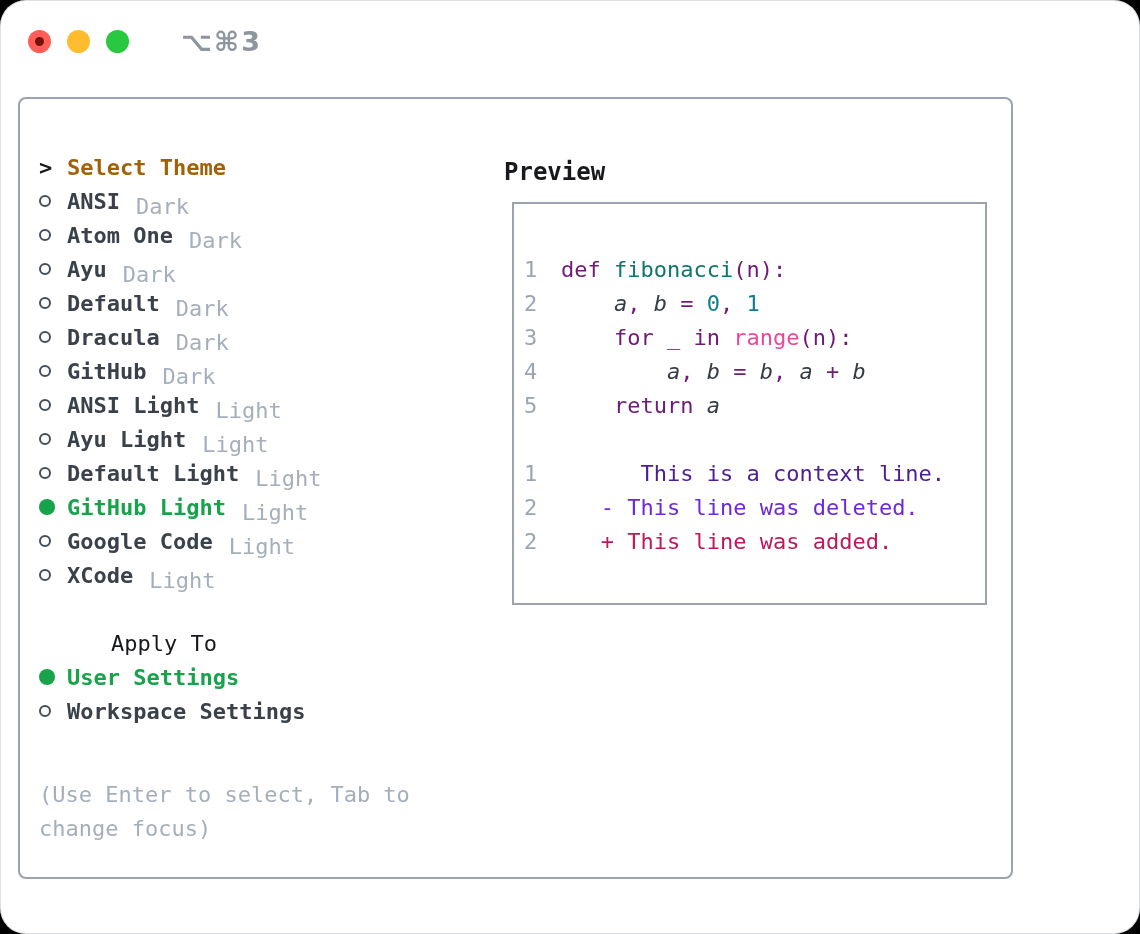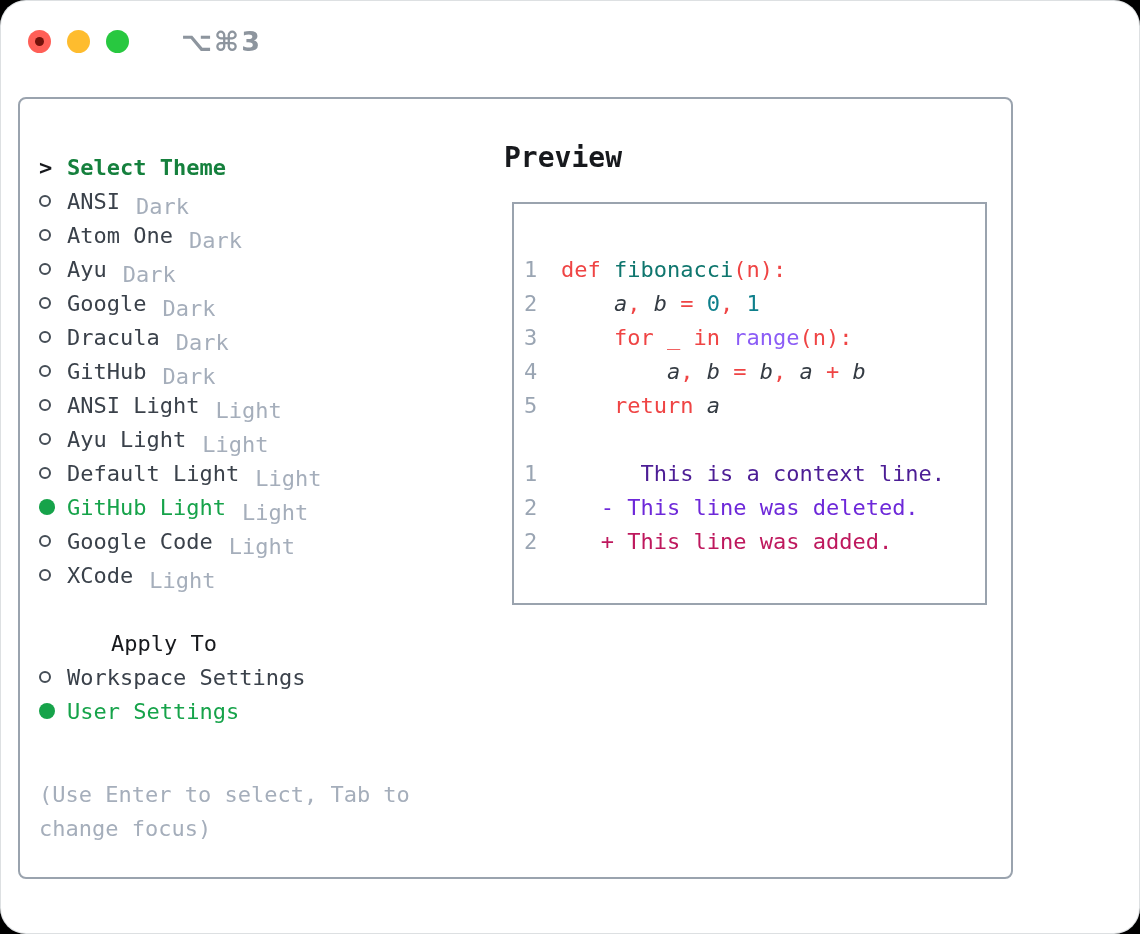--- a/index.html
+++ b/index.html
@@ -23,38 +23,38 @@
   .panel { position:absolute; left:18px; top:97px; width:995px; height:782px;
            border:2px solid #9aa3ae; border-radius:8px; background:#fff; }
   
   .left-col { position:absolute; left:19px; top:51px; }
   .row { display:flex; align-items:center; height:34px; font-size:22px; }
   .row.blank { height:34px; }
   .bullet { width:28px; display:flex; align-items:center; flex:none; }
   .prompt-glyph { font-weight:bold; color:#17191d; font-size:22px; }
   .circle { width:12px; height:12px; border:2px solid #454d56; border-radius:50%; display:inline-block; }
   .circle.filled { width:16px; height:16px; border:none; background:#16a34a; }
-  .header-label { font-weight:bold; color:#15803d; }
+  .header-label { font-weight:bold; color:#a16207; }
   .subheader-label { color:#17191d;margin-left:44px; }
-  .label { color:#3a414a; }
+  .label { color:#3a414a;font-weight:bold; }
   .option.selected .label { color:#16a34a; }
   .tag { color:#a5aebb; margin-left:16px;margin-top:11px; }
   .help { margin-top:16px; width:430px; font-size:22px; line-height:34px; color:#a5aebb; }
   
-  .preview-title { position:absolute; left:484px; top:42px; height:34px; line-height:34px;
-                   font-size:28px; font-weight:bold; color:#17191d; }
+  .preview-title { position:absolute; left:484px; top:56px; height:34px; line-height:34px;
+                   font-size:24px; font-weight:bold; color:#17191d; }
   .preview-box { position:absolute; left:492px; top:103px; width:475px; height:403px;
                  border:2px solid #9aa3ae; background:#fff; padding:49px 0 0 10px; }
   .line { display:flex; height:34px; line-height:34px; font-size:22px; }
   .gutter { width:37px; flex:none; color:#9aa5b3; }
   .code, .diff-text { white-space:pre; }
-  .s-plain   { color:#ef4444; }
+  .s-plain   { color:#701a75; }
   .s-func    { color:#0f766e; }
   .s-num     { color:#0e7f8b; }
-  .s-builtin { color:#8b5cf6; }
+  .s-builtin { color:#ec4899; }
   .s-var     { color:#343b43; font-style:italic; }
   .diff-text.context { color:#4c1d95; }
   .diff-text.deleted { color:#6d28d9; }
   .diff-text.added   { color:#be185d; }
 </style>
 </head>
 <body>
 
 <div class="window">
 
@@ -96,21 +96,21 @@
             <span class="bullet">
               <span class="circle"></span>
             </span>
             <span class="label">Ayu</span>
             <span class="tag">Dark</span>
           </div>
           <div class="row option">
             <span class="bullet">
               <span class="circle"></span>
             </span>
-            <span class="label">Google</span>
+            <span class="label">Default</span>
             <span class="tag">Dark</span>
           </div>
           <div class="row option">
             <span class="bullet">
               <span class="circle"></span>
             </span>
             <span class="label">Dracula</span>
             <span class="tag">Dark</span>
           </div>
           <div class="row option">
@@ -165,31 +165,31 @@
         </div>
 
       <div class="row blank"></div>
 
       <div class="row">
         <span class="bullet"></span>
         <span class="subheader-label">Apply To</span>
       </div>
 
       <div id="apply-list">
+          <div class="row option selected">
+            <span class="bullet">
+              <span class="circle filled"></span>
+            </span>
+            <span class="label">User Settings</span>
+          </div>
           <div class="row option">
             <span class="bullet">
               <span class="circle"></span>
             </span>
             <span class="label">Workspace Settings</span>
-          </div>
-          <div class="row option selected">
-            <span class="bullet">
-              <span class="circle filled"></span>
-            </span>
-            <span class="label">User Settings</span>
           </div>
         </div>
 
       <div class="row blank"></div>
 
       <div class="help">(Use Enter to select, Tab to change focus)</div>
     </div>
 
     <div class="preview-title">Preview</div>
 

